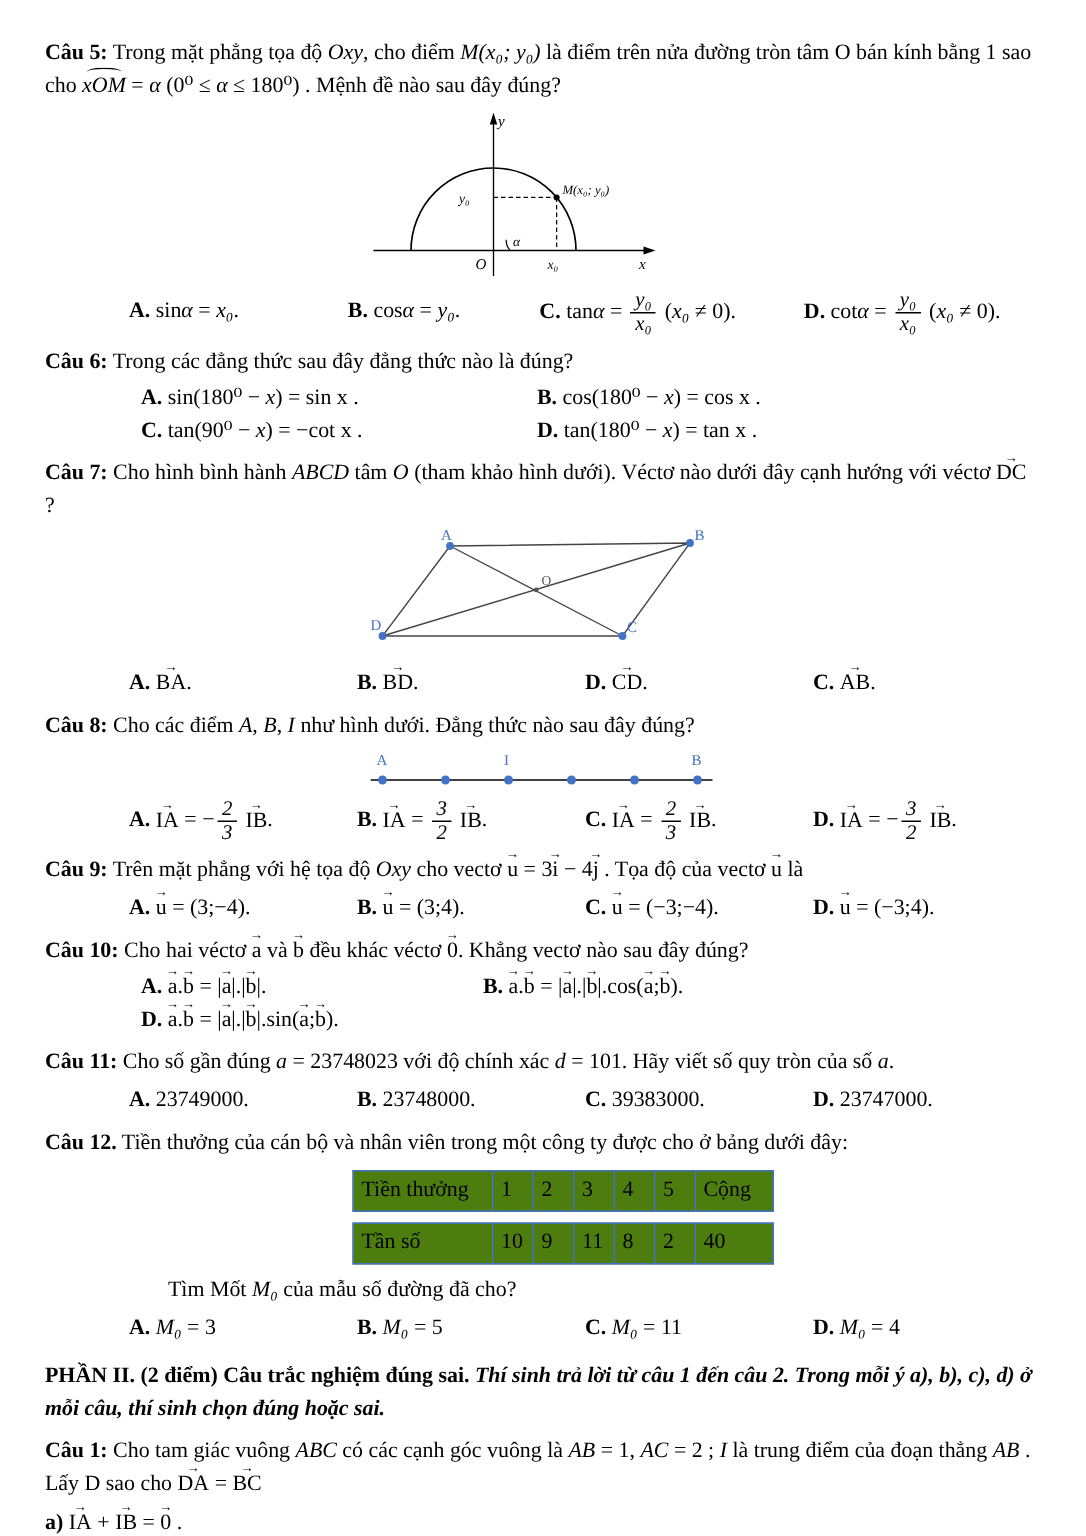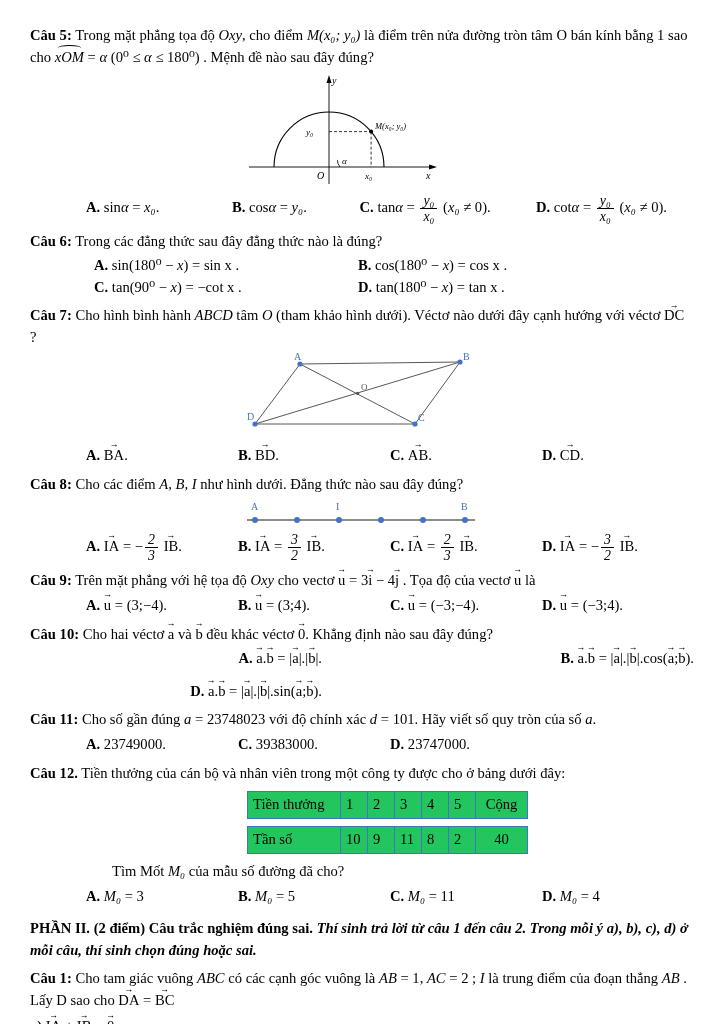--- a/index.html
+++ b/index.html
@@ -17,28 +17,28 @@
   .vec::after{content:"→";position:absolute;left:50%;top:-0.78em;transform:translateX(-50%);font-size:0.6em;font-style:normal;}
   .hat{font-style:italic;position:relative;display:inline-block;}
   .hat::after{content:"";position:absolute;left:10%;right:10%;top:-2px;height:5px;border-top:1.2px solid #000;border-radius:100% 100% 0 0;}
   .frac{display:inline-flex;flex-direction:column;vertical-align:middle;text-align:center;font-style:italic;line-height:1.08;margin:0 2px;font-size:0.95em;}
   .fnum{border-bottom:1px solid #000;padding:0 3px;}
   .fden{padding:0 3px;}
   .opt{white-space:nowrap;}
   .row4{display:grid;grid-template-columns:repeat(4,1fr);padding-left:56px;margin-top:3px;align-items:center;}
   .row4.q5cols{grid-template-columns:24% 21% 29% 26%;}
   .row2a{display:grid;grid-template-columns:44% 56%;padding-left:64px;margin-top:2px;}
-  .row2b{display:grid;grid-template-columns:38% 62%;padding-left:64px;margin-top:2px;row-gap:11px;text-align:right;}
+  .row2b{display:grid;grid-template-columns:38% 62%;padding-left:64px;margin-top:2px;row-gap:0;}
   .figwrap{text-align:center;margin:3px 0;}
   .figwrap.pullleft svg{margin-right:56px;}
   .tblwrap{margin:6px 0 2px 205px;}
-  .trow{display:flex;width:max-content;border:1.6px solid #4472c4;margin-bottom:7px;background:#22c55e;margin-left:12px;}
+  .trow{display:flex;width:max-content;border:1.6px solid #4472c4;margin-bottom:7px;background:#4d7c0f;}
   .cell{border-left:1.6px solid #4472c4;padding:2px 5px;width:27px;text-align:left;}
   .cell:first-child{border-left:none;width:92px;}
-  .cell:last-child{width:52px;text-align:center;}
+  .cell:last-child{width:52px;}
   .prompt{padding-left:82px;margin-top:3px;}
   .p2{margin-top:10px;}
   .itema{margin-top:4px;}
   svg{display:inline-block;vertical-align:top;}
   svg text{font-family:"Liberation Serif","DejaVu Serif",serif;}
 </style>
 </head>
 <body>
 
 <div class="page">
@@ -104,22 +104,22 @@
         <text x="47" y="8" font-size="10" fill="#4472c4">A</text>
         <text x="216" y="8" font-size="10" fill="#4472c4">B</text>
         <text x="171" y="69" font-size="10" fill="#4472c4">C</text>
         <text x="0" y="68" font-size="10" fill="#4472c4">D</text>
         <text x="114" y="38" font-size="9" fill="#555">O</text>
       </svg>
     </div>
     <div class="row4">
       <span class="opt"><span class="b ">A.</span><span class=""> </span><span class="vec ">BA</span><span class="">.</span></span>
       <span class="opt"><span class="b ">B.</span><span class=""> </span><span class="vec ">BD</span><span class="">.</span></span>
+      <span class="opt"><span class="b ">D.</span><span class=""> </span><span class="vec ">CD</span><span class="">.</span></span>
       <span class="opt"><span class="b ">C.</span><span class=""> </span><span class="vec ">AB</span><span class="">.</span></span>
-      <span class="opt"><span class="b ">D.</span><span class=""> </span><span class="vec ">CD</span><span class="">.</span></span>
     </div>
   </section>
 
   <section class="q">
     <p class="stem"><span class="b ">Câu 8:</span><span class=""> Cho các điểm </span><span class="it ">A, B, I</span><span class=""> như hình dưới. Đẳng thức nào sau đây đúng?</span></p>
     <div class="figwrap">
       <svg width="230" height="30" viewBox="0 0 230 30">
         <line x1="0" y1="21" x2="228" y2="21" stroke="#000" stroke-width="0.9"></line>
         <circle cx="8" cy="21" r="3" fill="#4472c4"></circle>
         <circle cx="50" cy="21" r="3" fill="#4472c4"></circle>
@@ -156,32 +156,33 @@
     <p class="stem"><span class="b ">Câu 9:</span><span class=""> Trên mặt phẳng với hệ tọa độ </span><span class="it ">Oxy</span><span class=""> cho vectơ </span><span class="vec ">u</span><span class=""> = 3</span><span class="vec ">i</span><span class=""> − 4</span><span class="vec ">j</span><span class=""> . Tọa độ của vectơ </span><span class="vec ">u</span><span class=""> là</span></p>
     <div class="row4">
       <span class="opt"><span class="b ">A.</span><span class=""> </span><span class="vec ">u</span><span class=""> = (3;−4).</span></span>
       <span class="opt"><span class="b ">B.</span><span class=""> </span><span class="vec ">u</span><span class=""> = (3;4).</span></span>
       <span class="opt"><span class="b ">C.</span><span class=""> </span><span class="vec ">u</span><span class=""> = (−3;−4).</span></span>
       <span class="opt"><span class="b ">D.</span><span class=""> </span><span class="vec ">u</span><span class=""> = (−3;4).</span></span>
     </div>
   </section>
 
   <section class="q">
-    <p class="stem"><span class="b ">Câu 10:</span><span class=""> Cho hai véctơ </span><span class="vec ">a</span><span class=""> và </span><span class="vec ">b</span><span class=""> đều khác véctơ </span><span class="vec ">0</span><span class="">. Khẳng định nào sau đây đúng?</span></p>
+    <p class="stem"><span class="b ">Câu 10:</span><span class=""> Cho hai véctơ </span><span class="vec ">a</span><span class=""> và </span><span class="vec ">b</span><span class=""> đều khác véctơ </span><span class="vec ">0</span><span class="">. Khẳng vectơ nào sau đây đúng?</span></p>
     <div class="row2b">
       <span class="opt"><span class="b ">A.</span><span class=""> </span><span class="vec ">a</span><span class="">.</span><span class="vec ">b</span><span class=""> = |</span><span class="vec ">a</span><span class="">|.|</span><span class="vec ">b</span><span class="">|.</span></span>
       <span class="opt"><span class="b ">B.</span><span class=""> </span><span class="vec ">a</span><span class="">.</span><span class="vec ">b</span><span class=""> = |</span><span class="vec ">a</span><span class="">|.|</span><span class="vec ">b</span><span class="">|.cos(</span><span class="vec ">a</span><span class="">;</span><span class="vec ">b</span><span class="">).</span></span>
       <span class="opt"><span class="b ">D.</span><span class=""> </span><span class="vec ">a</span><span class="">.</span><span class="vec ">b</span><span class=""> = |</span><span class="vec ">a</span><span class="">|.|</span><span class="vec ">b</span><span class="">|.sin(</span><span class="vec ">a</span><span class="">;</span><span class="vec ">b</span><span class="">).</span></span>
     </div>
   </section>
 
   <section class="q">
     <p class="stem"><span class="b ">Câu 11:</span><span class=""> Cho số gần đúng </span><span class="it ">a</span><span class=""> = 23748023 với độ chính xác </span><span class="it ">d</span><span class=""> = 101. Hãy viết số quy tròn của số </span><span class="it ">a</span><span class="">.</span></p>
     <div class="row4">
       <span class="opt"><span class="b ">A.</span><span class=""> 23749000.</span></span>
+      <span class="opt"><span class="b ">B.</span><span class=""> 23748000.</span></span>
       <span class="opt"><span class="b ">C.</span><span class=""> 39383000.</span></span>
       <span class="opt"><span class="b ">D.</span><span class=""> 23747000.</span></span>
     </div>
   </section>
 
   <section class="q">
     <p class="stem"><span class="b ">Câu 12.</span><span class=""> Tiền thưởng của cán bộ và nhân viên trong một công ty được cho ở bảng dưới đây:</span></p>
     <div class="tblwrap">
       <div class="trow">
           <span class="cell">Tiền thưởng</span>

